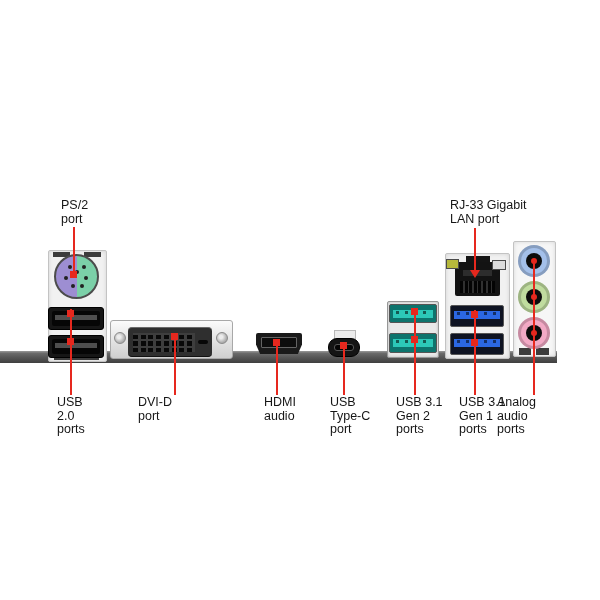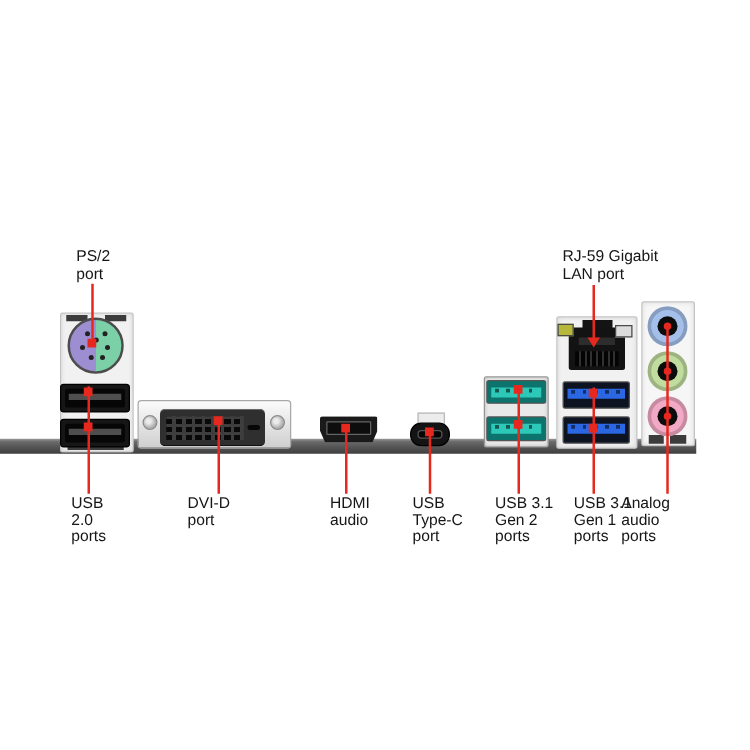--- a/index.html
+++ b/index.html
@@ -171,26 +171,26 @@
   <div class="rsq" style="left:471px;top:311px"></div>
   <div class="rsq" style="left:471px;top:339px"></div>
 
   <div class="rline" style="left:533px;top:260px;height:135px"></div>
   <div class="rdot" style="left:531px;top:258px"></div>
   <div class="rdot" style="left:531px;top:294px"></div>
   <div class="rdot" style="left:531px;top:330px"></div>
 
   <div class="lbl" style="left:61px;top:199px">PS/2
 port</div>
-  <div class="lbl" style="left:450px;top:199px">RJ-59 Gigabit
+  <div class="lbl" style="left:450px;top:199px">RJ-33 Gigabit
 LAN port</div>
   <div class="lbl" style="left:57px;top:396px">USB
 2.0
 ports</div>
-  <div class="lbl" style="left:150px;top:396px">DVI-D
+  <div class="lbl" style="left:138px;top:396px">DVI-D
 port</div>
   <div class="lbl" style="left:264px;top:396px">HDMI
 audio</div>
   <div class="lbl" style="left:330px;top:396px">USB
 Type-C
 port</div>
   <div class="lbl" style="left:396px;top:396px">USB 3.1
 Gen 2
 ports</div>
   <div class="lbl" style="left:459px;top:396px">USB 3.1

